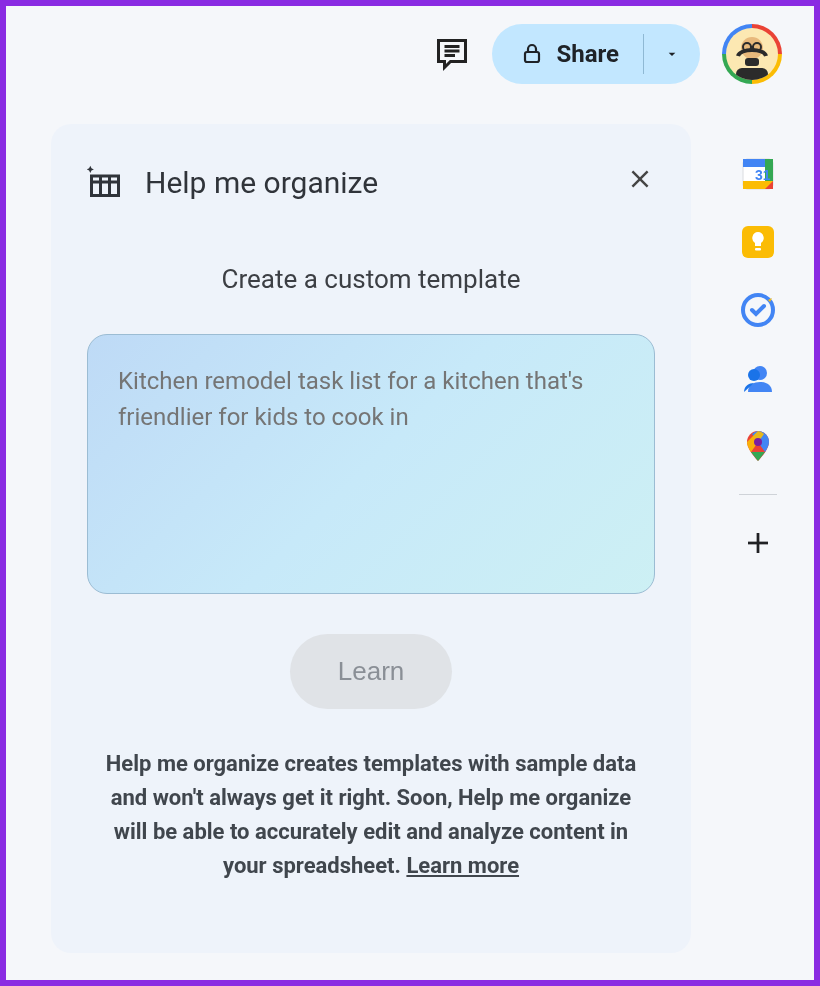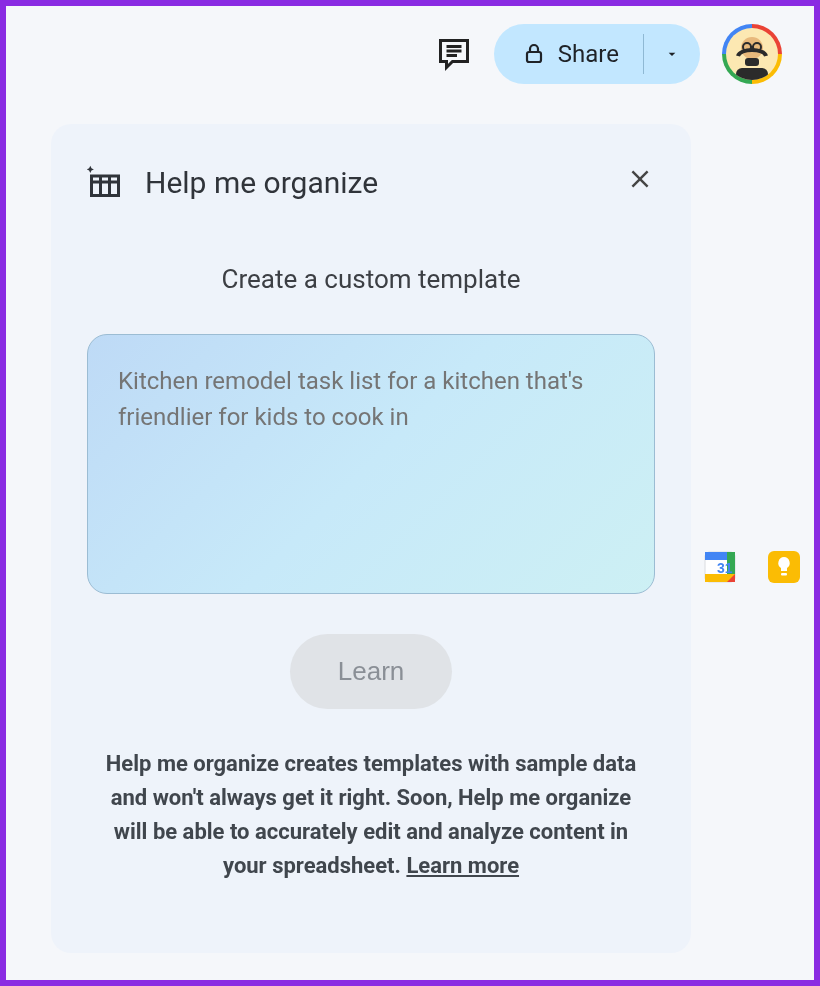--- a/index.html
+++ b/index.html
@@ -34,21 +34,21 @@
     overflow:hidden;
   }
   .share-btn {
     display:flex;
     align-items:center;
     gap:12px;
     padding: 0 24px 0 28px;
     height:100%;
     cursor:pointer;
     font-size:24px;
-    font-weight:400;
+    font-weight:700;
     color:#1f2328;
   }
   .share-divider {
     width:1px; height:40px; background:#8fb9d4;
   }
   .share-dropdown{
     width:56px; height:100%;
     display:flex;align-items:center;justify-content:center;
     cursor:pointer;
   }
@@ -140,21 +140,21 @@
     text-decoration:underline;
     cursor:pointer;
     color:#40464d;
   }
 
   .side-rail{
     position:absolute;
     top:130px; right:0; bottom:0;
     width:112px;
     display:flex;
-    flex-direction:row;
+    flex-direction:column;
     align-items:center;
     gap:28px;
     padding-top:18px;
   }
   .rail-item{
     width:40px;height:40px;
     display:flex;align-items:center;justify-content:center;
     cursor:pointer;
   }
   .rail-divider{

